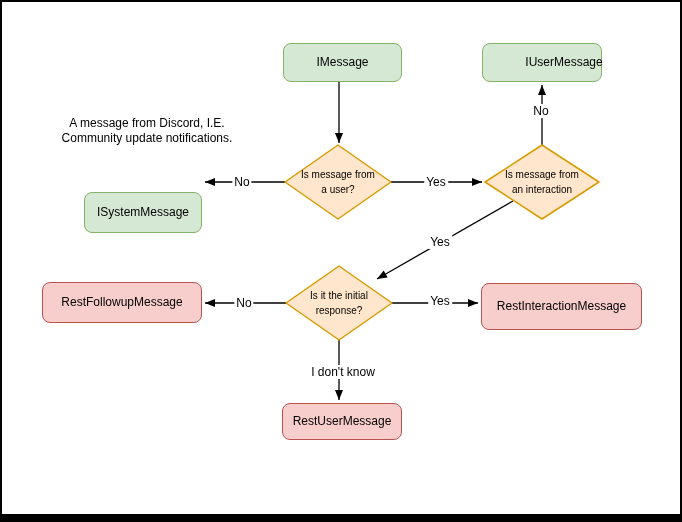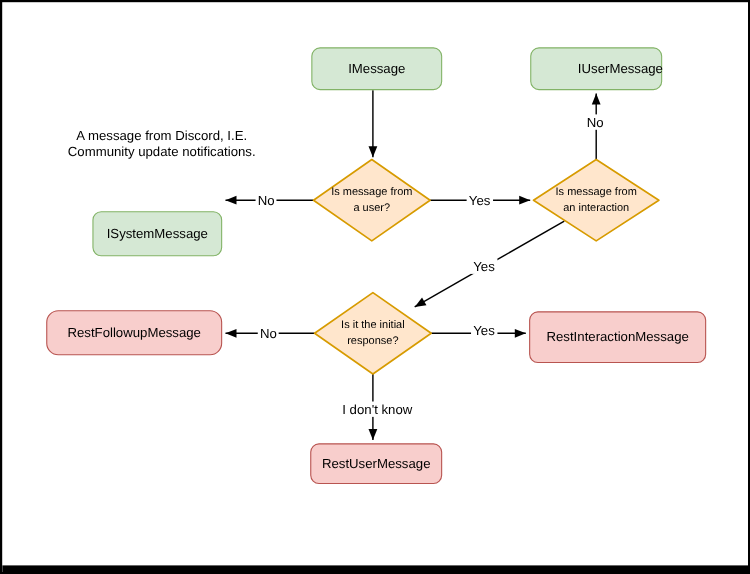--- a/index.html
+++ b/index.html
@@ -93,21 +93,21 @@
     <polygon points="540,143 597,180 540,217 483,180" fill="#ffe6cc" stroke="#d79b00" stroke-width="1.5" stroke-linejoin="round"></polygon>
     <polygon points="337,264 390,301 337,338 284,301" fill="#ffe6cc" stroke="#d79b00" stroke-width="1.5" stroke-linejoin="round"></polygon>
   </svg>
 
   <div class="node green" style="left:281px; top:41px; width:119px; height:39px;">IMessage</div>
 
   <div class="node green" style="left:480px; top:41px; width:120px; height:39px;padding-left:44px;">IUserMessage</div>
 
   <div class="node green" style="left:82px; top:159px; width:118px; height:41px;margin-top:31px;">ISystemMessage</div>
 
-  <div class="node red" style="left:40px; top:280px; width:160px; height:41px;border-radius:11px;">RestFollowupMessage</div>
+  <div class="node red" style="left:40px; top:280px; width:160px; height:41px;">RestFollowupMessage</div>
 
   <div class="node red" style="left:479px; top:281px; width:161px; height:47px;">RestInteractionMessage</div>
 
   <div class="node red" style="left:280px; top:401px; width:120px; height:37px;">RestUserMessage</div>
 
   <div class="diamond-text" style="left:281px; top:155px; width:110px; height:50px;">Is message from
 a user?</div>
 
   <div class="diamond-text" style="left:485px; top:155px; width:110px; height:50px;">Is message from
 an interaction</div>

